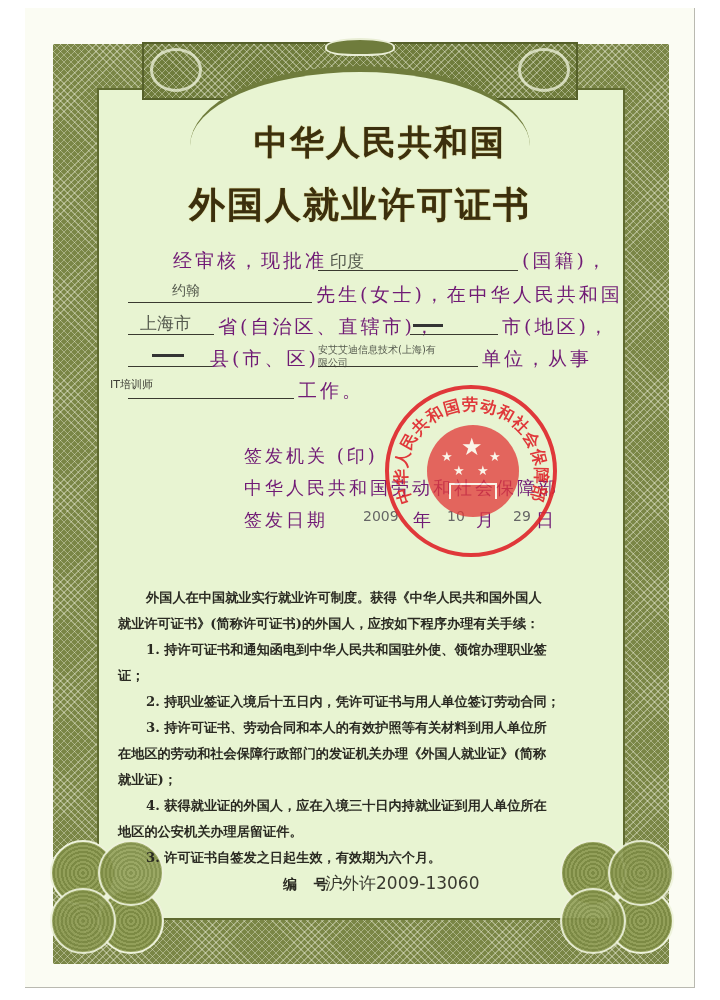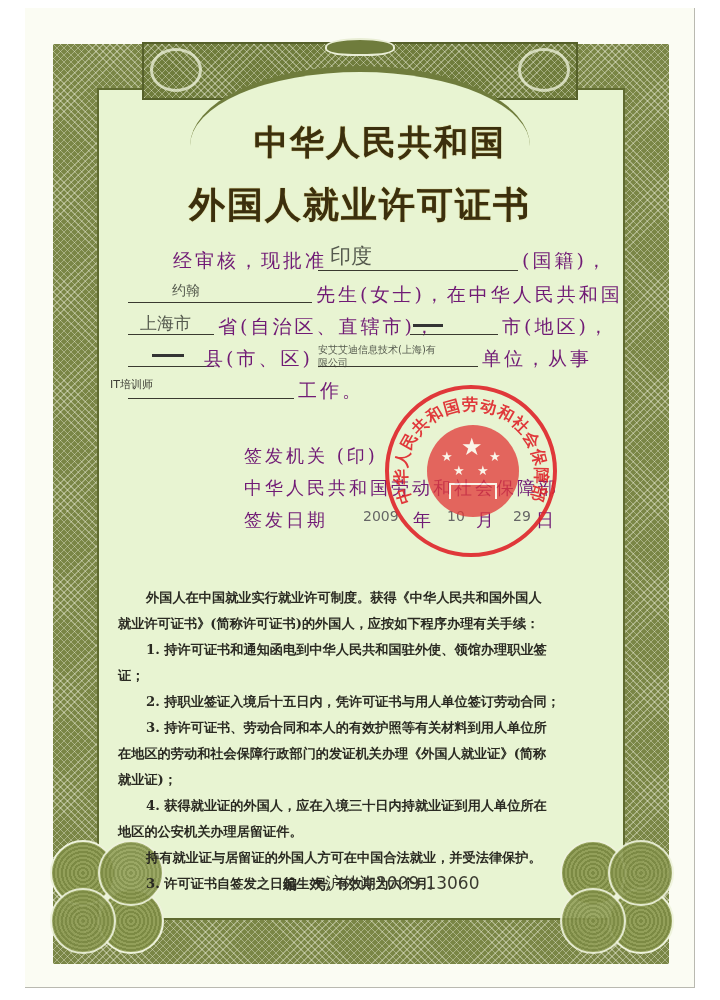--- a/index.html
+++ b/index.html
@@ -92,38 +92,38 @@
   <div class="lobe" style="left:0;top:0"></div>
     <div class="lobe" style="left:48px;top:48px"></div>
   <div class="lobe" style="left:0;top:48px;opacity:.9"></div>
     <div class="lobe" style="left:48px;top:0;opacity:.9"></div>
 </div>
 
 <div class="title t1">中华人民共和国</div>
 <div class="title t2">外国人就业许可证书</div>
 
 <div class="body-text" style="left:173px;top:248px">经审核，现批准</div>
-<div class="fill" style="left:330px;top:242px;font-size:21px">印度</div>
+<div class="fill" style="left:330px;top:250px;font-size:17px">印度</div>
 <div class="uline" style="left:318px;top:270px;width:200px"></div>
 <div class="body-text" style="left:522px;top:248px">(国籍)，</div>
 
 <div class="fill" style="left:172px;top:282px;font-size:14px">约翰</div>
 <div class="uline" style="left:128px;top:302px;width:184px"></div>
 <div class="body-text" style="left:316px;top:282px">先生(女士)，在中华人民共和国</div>
 
 <div class="fill" style="left:140px;top:312px;font-size:17px">上海市</div>
 <div class="uline" style="left:128px;top:334px;width:86px"></div>
 <div class="body-text" style="left:218px;top:314px">省(自治区、直辖市)，</div>
 <div class="dash" style="left:413px;top:324px;width:30px"></div>
 <div class="uline" style="left:410px;top:334px;width:88px"></div>
 <div class="body-text" style="left:502px;top:314px">市(地区)，</div>
 
 <div class="dash" style="left:152px;top:354px;width:32px"></div>
 <div class="uline" style="left:128px;top:366px;width:86px"></div>
-<div class="body-text" style="left:204px;top:346px">县(市、区)</div>
+<div class="body-text" style="left:210px;top:346px">县(市、区)</div>
 <div class="fill" style="left:318px;top:343px;font-size:10px;line-height:13px">安艾艾迪信息技术(上海)有</div>
 <div class="fill" style="left:318px;top:356px;font-size:10px;line-height:13px">限公司</div>
 <div class="uline" style="left:318px;top:366px;width:160px"></div>
 <div class="body-text" style="left:482px;top:346px">单位，从事</div>
 
 <div class="fill" style="left:110px;top:377px;font-size:11px;color:#3e3e36">IT培训师</div>
 <div class="uline" style="left:128px;top:398px;width:166px"></div>
 <div class="body-text" style="left:298px;top:378px">工作。</div>
 
 <div class="body-text" style="left:244px;top:444px;font-size:18px">签发机关 (印)</div>
@@ -159,18 +159,17 @@
   <p class="ind">外国人在中国就业实行就业许可制度。获得《中华人民共和国外国人</p>
   <p>就业许可证书》(简称许可证书)的外国人，应按如下程序办理有关手续：</p>
   <p class="ind">1. 持许可证书和通知函电到中华人民共和国驻外使、领馆办理职业签</p>
   <p>证；</p>
   <p class="ind">2. 持职业签证入境后十五日内，凭许可证书与用人单位签订劳动合同；</p>
   <p class="ind">3. 持许可证书、劳动合同和本人的有效护照等有关材料到用人单位所</p>
   <p>在地区的劳动和社会保障行政部门的发证机关办理《外国人就业证》(简称</p>
   <p>就业证)；</p>
   <p class="ind">4. 获得就业证的外国人，应在入境三十日内持就业证到用人单位所在</p>
   <p>地区的公安机关办理居留证件。</p>
-  <p class="ind">持有就业证与居留证的外国人方可在中国合法就业，并受法律保护。</p>
   <p class="ind">3. 许可证书自签发之日起生效，有效期为六个月。</p>
 </div>
 
 <div class="serial-label">编 号：</div>
 <div class="serial-val">沪外许2009-13060</div>
 
 </body></html>

